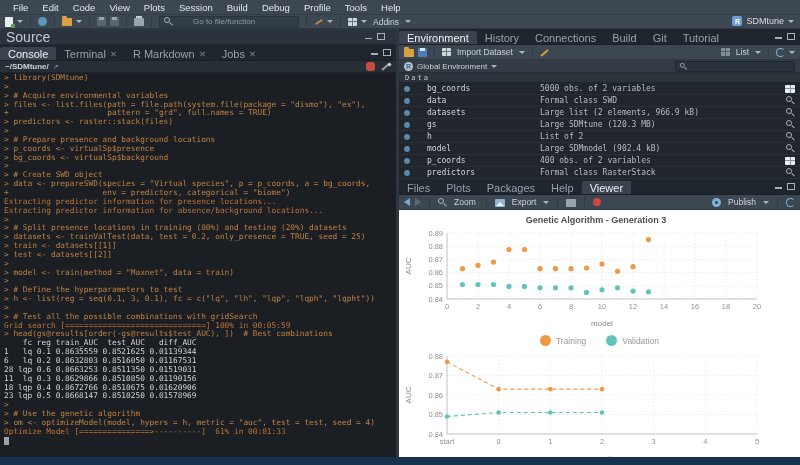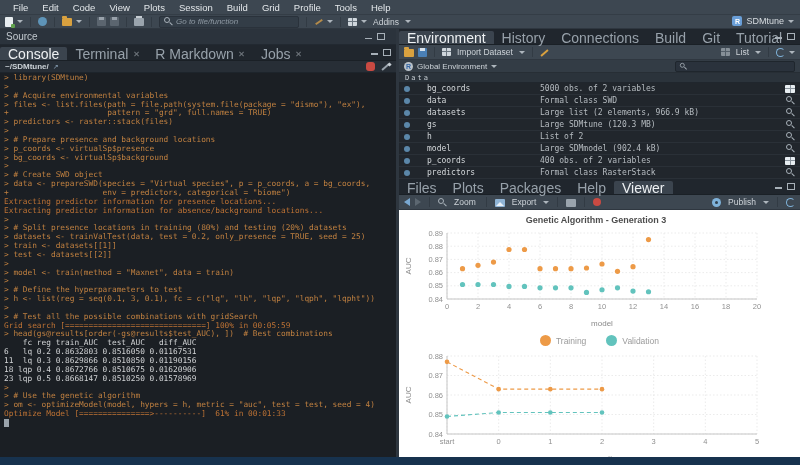--- a/index.html
+++ b/index.html
@@ -10,22 +10,22 @@
   .menubar{position:absolute;left:0;top:0;width:800px;height:14px;display:flex;align-items:center;
     padding-left:6px;background:#3d4751;border-bottom:1px solid #343d46;}
   .menu-item{font-size:9.5px;color:#e3e7ea;padding:0 7px;cursor:default;}
 
   
   .toolbar{position:absolute;left:0;top:15px;width:800px;height:14px;background:#3d4751;
     border-bottom:1px solid #2f3740;display:flex;align-items:center;gap:4px;padding-left:5px;box-sizing:border-box;}
   .tsep{width:1px;height:10px;background:#323b44;margin:0 3px;}
   .caret{width:0;height:0;border-left:3px solid transparent;border-right:3px solid transparent;border-top:3px solid #aeb6bd;display:inline-block;}
   .tool-label{font-size:8.5px;color:#cdd3d8;margin:0 2px;}
-  .goto{display:flex;align-items:center;gap:3px;background:#333d47;border:1px solid #2a323b;border-radius:2px;
-    height:10px;width:130px;padding:0 4px;font-style:italic;}
+  .goto{display:flex;align-items:center;gap:20px;background:#333d47;border:1px solid #2a323b;border-radius:2px;
+    height:10px;width:130px;padding:0 4px;}
   .goto span{font-size:8px;color:#8e99a3;}
   .proj{position:absolute;right:6px;top:1px;display:flex;align-items:center;gap:4px;text-align:right;}
   .proj-label{font-size:9px;color:#d7dce0;}
 
   
   .i-page{width:8px;height:10px;background:#e8edf0;border-radius:1px;position:relative;}
   .i-page::after{content:"";position:absolute;right:-2px;bottom:-1px;width:4px;height:4px;background:#61a24e;border-radius:1px;}
   .i-ball{width:9px;height:9px;border-radius:50%;background:#5e94b8;}
   .i-folder{width:10px;height:8px;background:#d9a13f;border-radius:1px;position:relative;margin-top:1px;}
   .i-folder::before{content:"";position:absolute;top:-2px;left:0;width:5px;height:2px;background:#d9a13f;border-radius:1px 1px 0 0;}
@@ -73,25 +73,25 @@
   .wmin{width:7px;height:1.6px;background:#a7b0b8;margin-top:4px;}
   .wmax{width:6px;height:5px;border:1.3px solid #a7b0b8;}
 
   
   .main{position:absolute;left:0;top:29px;width:800px;bottom:8px;display:flex;}
   .left{width:396px;display:flex;flex-direction:column;border-right:3px solid #2e363f;}
   .right{flex:1;display:flex;flex-direction:column;min-width:0;}
 
   .pane-header{height:15px;background:#2b333c;border-bottom:1px solid #222931;display:flex;align-items:center;
     justify-content:space-between;padding:0 6px;}
-  .pane-header .title{font-size:10px;color:#c2c9cf;}
+  .pane-header .title{font-size:14px;color:#c2c9cf;}
 
   .tabbar{height:15px;background:#20262d;display:flex;align-items:flex-end;border-bottom:1px solid #1a2026;
     justify-content:flex-start;position:relative;}
-  .tab{display:flex;align-items:center;padding:2px 8px 2px 8px;font-size:14px;color:#97a1aa;height:13px;box-sizing:border-box;cursor:default;}
+  .tab{display:flex;align-items:center;padding:2px 8px 2px 8px;font-size:11px;color:#97a1aa;height:13px;box-sizing:border-box;cursor:default;}
   .tab.active{background:#3b444e;color:#eef1f3;border-radius:2px 2px 0 0;}
   .tab-label{white-space:nowrap;}
   .tab-wbtns{position:absolute;right:5px;top:4px;display:flex;gap:5px;}
 
   
   .console-path{height:11px;background:#272e36;border-bottom:1px solid #1d242b;display:flex;align-items:center;
     justify-content:space-between;padding:0 5px;}
   .console-path .path{font-size:8px;font-weight:bold;color:#ccd2d7;}
   .path-ic{margin-left:4px;color:#8fa8bd;font-size:7px;}
   .console-body{flex:1;background:#1b1f24;padding:1px 4px 0 4px;overflow:hidden;cursor:text;}
@@ -136,21 +136,21 @@
 <div class="root">
 
   <div class="menubar" id="menubar">
       <div class="menu-item">File</div>
       <div class="menu-item">Edit</div>
       <div class="menu-item">Code</div>
       <div class="menu-item">View</div>
       <div class="menu-item">Plots</div>
       <div class="menu-item">Session</div>
       <div class="menu-item">Build</div>
-      <div class="menu-item">Grid</div>
+      <div class="menu-item">Debug</div>
       <div class="menu-item">Profile</div>
       <div class="menu-item">Tools</div>
       <div class="menu-item">Help</div>
     </div>
 
   <div class="toolbar">
     <span class="i-page"></span>
     <span class="caret"></span>
     <span class="tsep"></span>
     <span class="i-ball"></span>
@@ -248,21 +248,23 @@
           <div class="cline cmd">&gt;</div>
           <div class="cline cmd">&gt; model &lt;- train(method = "Maxnet", data = train)</div>
           <div class="cline cmd">&gt;</div>
           <div class="cline cmd">&gt; # Define the hyperparameters to test</div>
           <div class="cline cmd">&gt; h &lt;- list(reg = seq(0.1, 3, 0.1), fc = c("lq", "lh", "lqp", "lqph", "lqpht"))</div>
           <div class="cline cmd">&gt;</div>
           <div class="cline cmd">&gt; # Test all the possible combinations with gridSearch</div>
           <div class="cline msg">Grid search [==============================] 100% in 00:05:59</div>
           <div class="cline cmd">&gt; head(gs@results[order(-gs@results$test_AUC), ])  # Best combinations</div>
           <div class="cline out">    fc reg train_AUC  test_AUC   diff_AUC</div>
+          <div class="cline out">1   lq 0.1 0.8635559 0.8521625 0.01139344</div>
           <div class="cline out">6   lq 0.2 0.8632803 0.8516050 0.01167531</div>
+          <div class="cline out">28 lqp 0.6 0.8663253 0.8511350 0.01519031</div>
           <div class="cline out">11  lq 0.3 0.8629866 0.8510850 0.01190156</div>
           <div class="cline out">18 lqp 0.4 0.8672766 0.8510675 0.01620906</div>
           <div class="cline out">23 lqp 0.5 0.8668147 0.8510250 0.01578969</div>
           <div class="cline cmd">&gt;</div>
           <div class="cline cmd">&gt; # Use the genetic algorithm</div>
           <div class="cline cmd">&gt; om &lt;- optimizeModel(model, hypers = h, metric = "auc", test = test, seed = 4)</div>
           <div class="cline msg">Optimize Model [===============&gt;----------]  61% in 00:01:33</div>
           <div class="cline cmd"><span class="cursor-block"></span></div>
         </div>
     </div>

